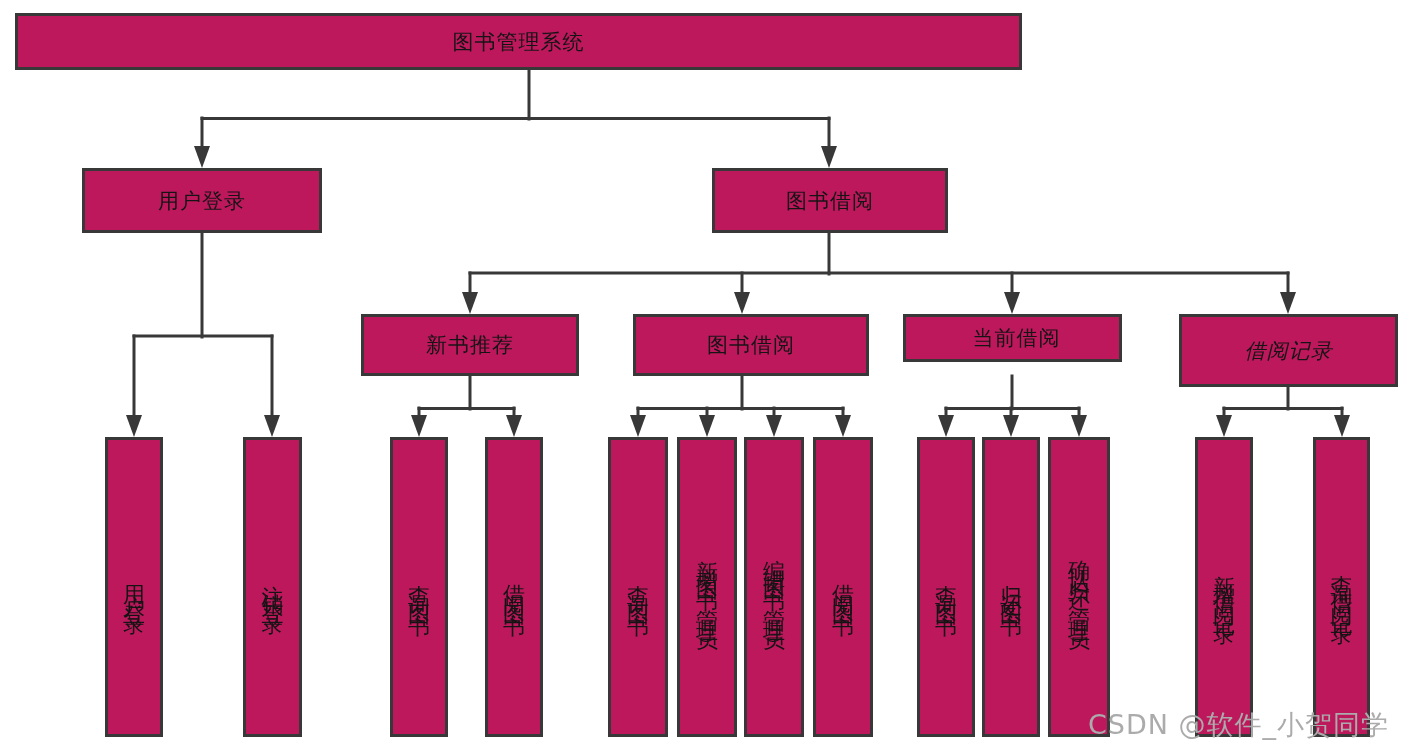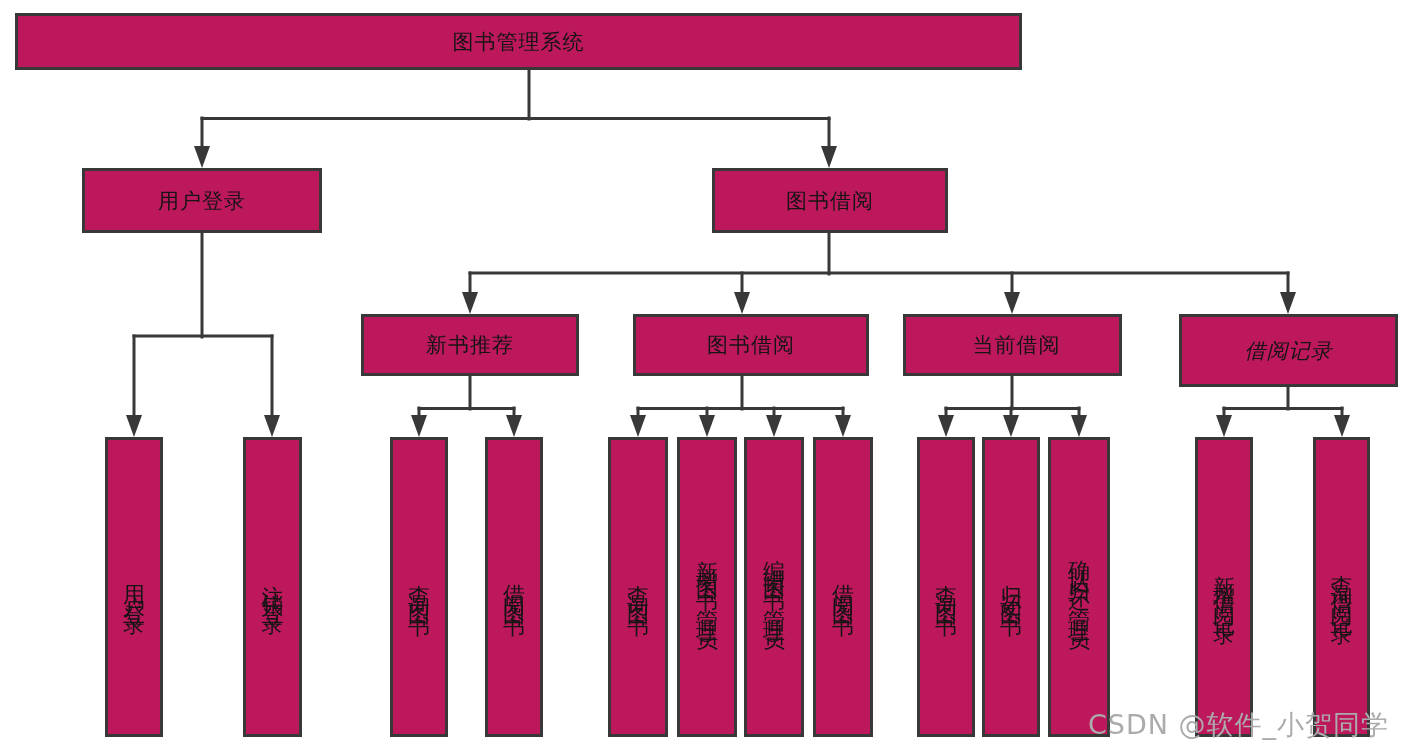--- a/index.html
+++ b/index.html
@@ -123,21 +123,21 @@
   <div class="node h" style="left:712px; top:168px; width:236px; height:65px;">
     <span>图书借阅</span>
   </div>
 
   <div class="node h" style="left:361px; top:314px; width:218px; height:62px;align-items:center;">
     <span>新书推荐</span>
   </div>
   <div class="node h" style="left:633px; top:314px; width:236px; height:62px;">
     <span>图书借阅</span>
   </div>
-  <div class="node h" style="left:903px; top:314px; width:219px; height:62px;padding-left:8px;">
+  <div class="node h" style="left:903px; top:314px; width:219px; height:48px;padding-left:8px;">
     <span>当前借阅</span>
   </div>
   <div class="node h" style="left:1179px; top:314px; width:219px; height:73px;font-style:italic;">
     <span>借阅记录</span>
   </div>
 
   <div class="node leaf" style="left:105px; top:437px; width:58px; height:300px;">
     <span>用户登录</span>
   </div>
   <div class="node leaf" style="left:243px; top:437px; width:59px; height:300px;">

